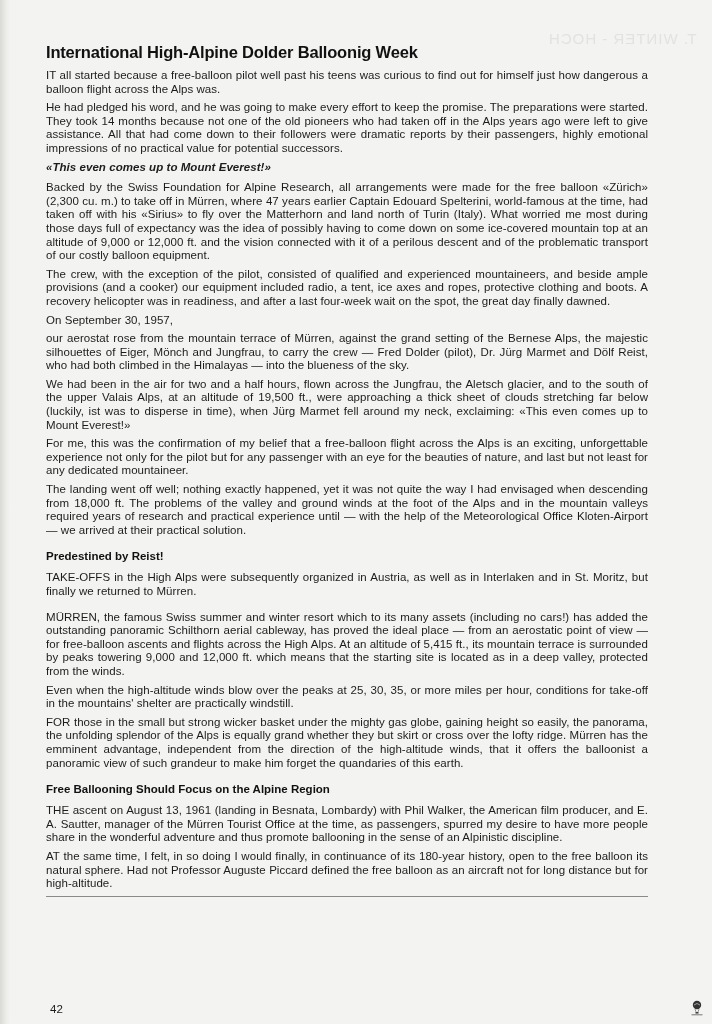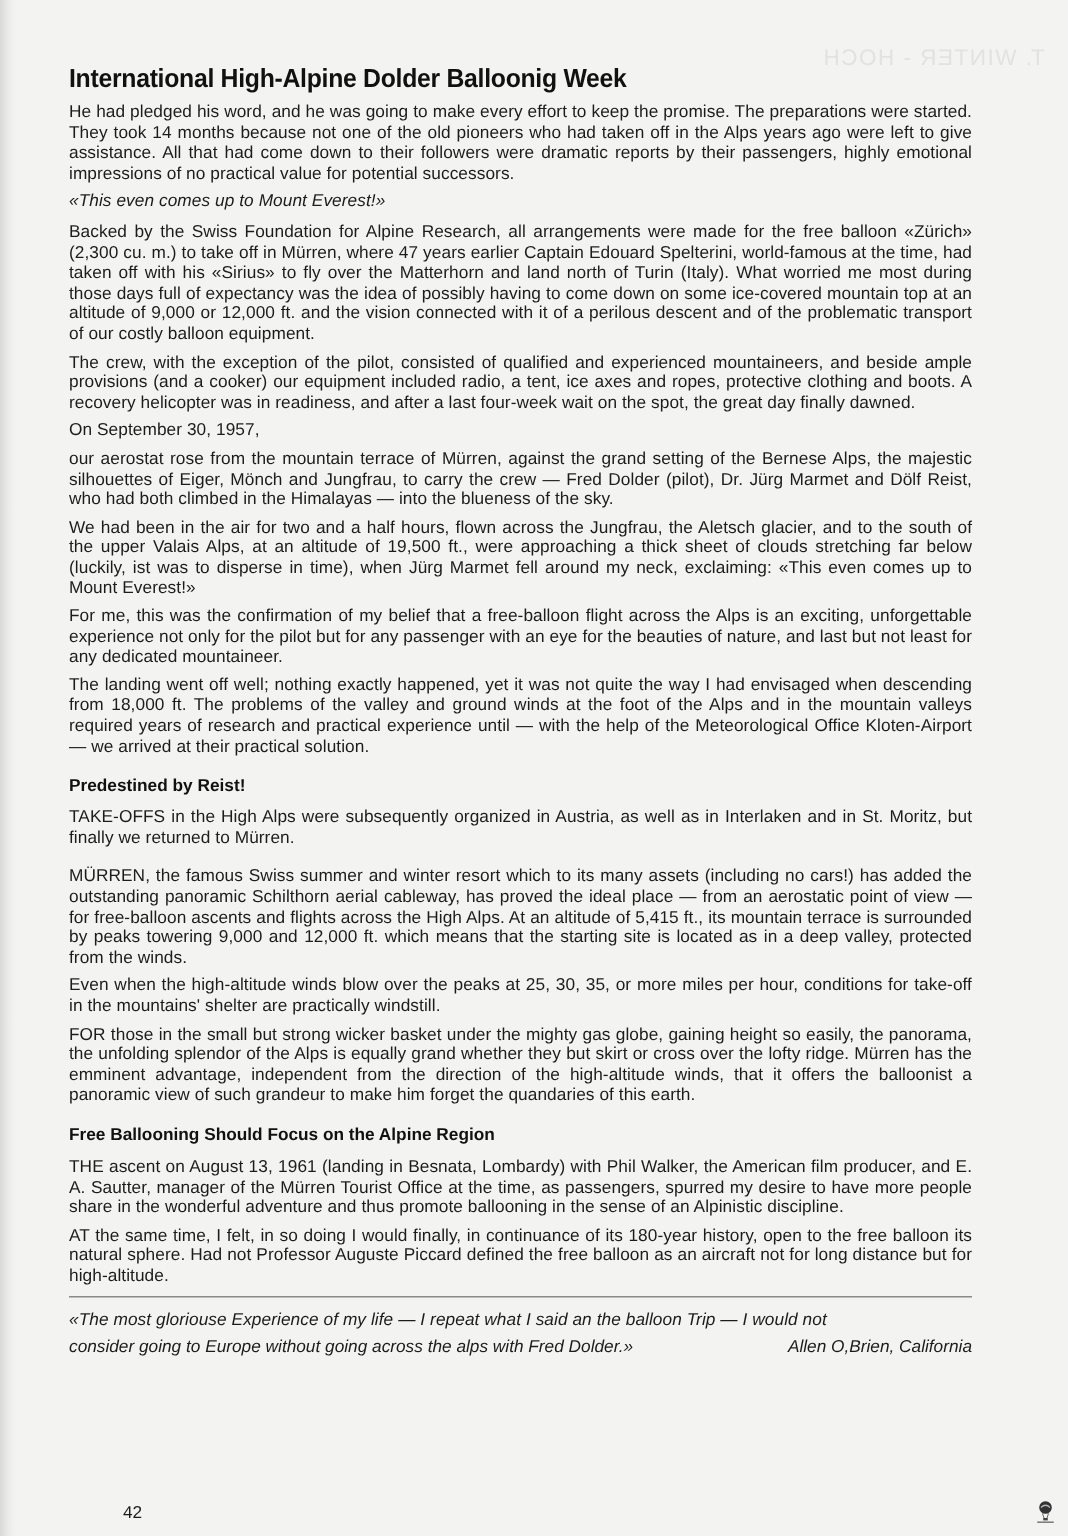--- a/index.html
+++ b/index.html
@@ -25,49 +25,50 @@
     h1 {
       font-size: 17.4px; font-weight: bold; margin: 0 0 6px 0;
       letter-spacing: -0.2px; color: #111;
       transform: scaleX(0.95); transform-origin: left;
       white-space: nowrap;
     }
     p {
       font-size: 11.5px; line-height: 13.6px; margin: 0 0 5px 0;
       text-align: justify; letter-spacing: 0.05px;
     }
-    p.italic { font-style: italic; margin-bottom: 7px; }
+    p.italic { font-style: italic; margin-bottom: 7px; font-weight: bold; }
     h2 {
       font-size: 11.5px; font-weight: bold; margin: 13px 0 9px 0; color: #111;
     }
     .gap { margin-bottom: 12px; }
     .divider {
       border: none; border-top: 1px solid #8a8a88; margin: 4px 0 6px 0;
     }
     .quote {
       font-size: 11.5px; font-style: italic; line-height: 18px; margin: 0;
       text-align: justify;
     }
     .quote-line2 { display: flex; justify-content: space-between; }
     .page-number {
-      position: absolute; left: 50px; top: 1003px; font-size: 11.5px; margin-left: 32px;
+      position: absolute; left: 50px; top: 1003px; font-size: 11.5px;
     }
     .logo {
       position: absolute; left: 690px; top: 1000px; width: 14px; height: 16px;
     }
   </style>
 </head>
 <body>
 
 <div class="left-edge"></div>
 <div class="ghost">T. WINTER - HOCH</div>
 
 <div class="page">
   <h1>International High-Alpine Dolder Balloonig Week</h1>
 
+  <p>IT all started because a free-balloon pilot well past his teens was curious to find out for himself just how dangerous a balloon flight across the Alps was.</p>
   <p>He had pledged his word, and he was going to make every effort to keep the promise. The preparations were started. They took 14 months because not one of the old pioneers who had taken off in the Alps years ago were left to give assistance. All that had come down to their followers were dramatic reports by their passengers, highly emotional impressions of no practical value for potential successors.</p>
 
   <p class="italic">«This even comes up to Mount Everest!»</p>
 
   <p>Backed by the Swiss Foundation for Alpine Research, all arrangements were made for the free balloon «Zürich» (2,300 cu. m.) to take off in Mürren, where 47 years earlier Captain Edouard Spelterini, world-famous at the time, had taken off with his «Sirius» to fly over the Matterhorn and land north of Turin (Italy). What worried me most during those days full of expectancy was the idea of possibly having to come down on some ice-covered mountain top at an altitude of 9,000 or 12,000 ft. and the vision connected with it of a perilous descent and of the problematic transport of our costly balloon equipment.</p>
   <p>The crew, with the exception of the pilot, consisted of qualified and experienced mountaineers, and beside ample provisions (and a cooker) our equipment included radio, a tent, ice axes and ropes, protective clothing and boots. A recovery helicopter was in readiness, and after a last four-week wait on the spot, the great day finally dawned.</p>
   <p>On September 30, 1957,</p>
   <p>our aerostat rose from the mountain terrace of Mürren, against the grand setting of the Bernese Alps, the majestic silhouettes of Eiger, Mönch and Jungfrau, to carry the crew — Fred Dolder (pilot), Dr. Jürg Marmet and Dölf Reist, who had both climbed in the Himalayas — into the blueness of the sky.</p>
   <p>We had been in the air for two and a half hours, flown across the Jungfrau, the Aletsch glacier, and to the south of the upper Valais Alps, at an altitude of 19,500 ft., were approaching a thick sheet of clouds stretching far below (luckily, ist was to disperse in time), when Jürg Marmet fell around my neck, exclaiming: «This even comes up to Mount Everest!»</p>
   <p>For me, this was the confirmation of my belief that a free-balloon flight across the Alps is an exciting, unforgettable experience not only for the pilot but for any passenger with an eye for the beauties of nature, and last but not least for any dedicated mountaineer.</p>
@@ -78,27 +79,20 @@
   <p>MÜRREN, the famous Swiss summer and winter resort which to its many assets (including no cars!) has added the outstanding panoramic Schilthorn aerial cableway, has proved the ideal place — from an aerostatic point of view — for free-balloon ascents and flights across the High Alps. At an altitude of 5,415 ft., its mountain terrace is surrounded by peaks towering 9,000 and 12,000 ft. which means that the starting site is located as in a deep valley, protected from the winds.</p>
   <p>Even when the high-altitude winds blow over the peaks at 25, 30, 35, or more miles per hour, conditions for take-off in the mountains' shelter are practically windstill.</p>
   <p>FOR those in the small but strong wicker basket under the mighty gas globe, gaining height so easily, the panorama, the unfolding splendor of the Alps is equally grand whether they but skirt or cross over the lofty ridge. Mürren has the emminent advantage, independent from the direction of the high-altitude winds, that it  offers the balloonist a panoramic view of such grandeur to make him forget the quandaries of this earth.</p>
 
   <h2>Free Ballooning Should Focus on the Alpine Region</h2>
   <p>THE ascent on August 13, 1961 (landing in Besnata, Lombardy) with Phil Walker, the American film producer, and E. A. Sautter, manager of the Mürren Tourist Office at the time, as passengers, spurred my desire to have more people share in the wonderful adventure and thus promote ballooning in the sense of an Alpinistic discipline.</p>
   <p>AT the same time, I felt, in so doing I would finally, in continuance of its 180-year history, open to the free balloon its natural sphere. Had not Professor Auguste Piccard defined the free balloon as an aircraft not for long distance but for high-altitude.</p>
 
   <hr class="divider">
 
-  <div>
-    <p class="quote">«The most gloriouse Experience of my life — I repeat what I said an the balloon Trip — I would not</p>
-    <div class="quote quote-line2">
-      <span>consider going to Europe without going across the alps with Fred Dolder.»</span>
-      <span>Allen O,Brien, California</span>
-    </div>
-  </div>
 </div>
 
 <div class="page-number">42</div>
 
 <svg class="logo" viewBox="0 0 14 16">
   <circle cx="7" cy="5" r="4.2" fill="#333"></circle>
   <path d="M4 5 Q7 2 10 5" stroke="#bbb" stroke-width="0.8" fill="none"></path>
   <line x1="5" y1="9" x2="6" y2="12" stroke="#555" stroke-width="0.6"></line>
   <line x1="9" y1="9" x2="8" y2="12" stroke="#555" stroke-width="0.6"></line>
   <rect x="5.5" y="12" width="3" height="1.6" fill="#444"></rect>

